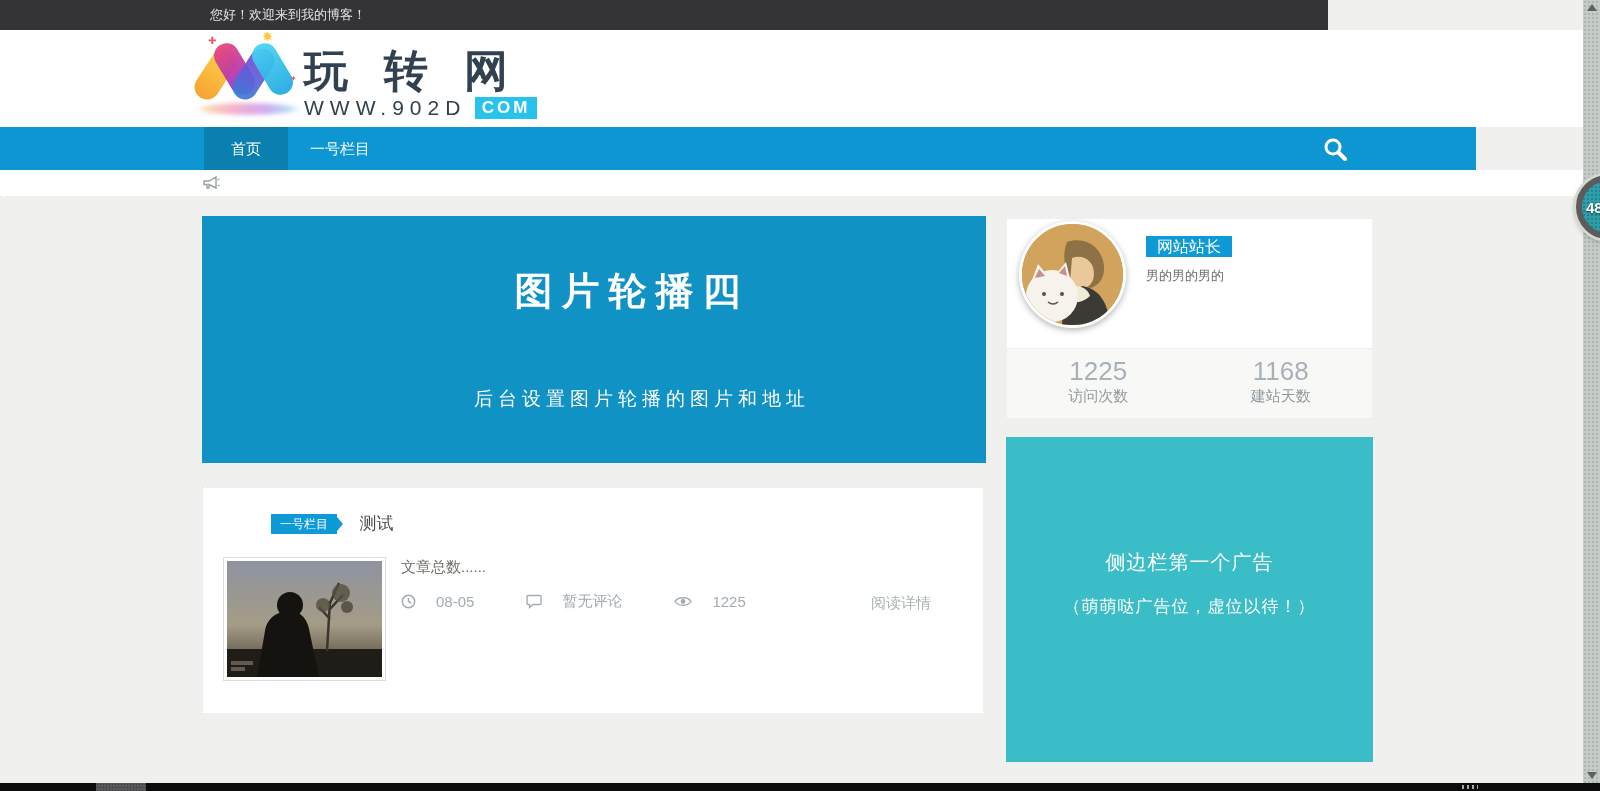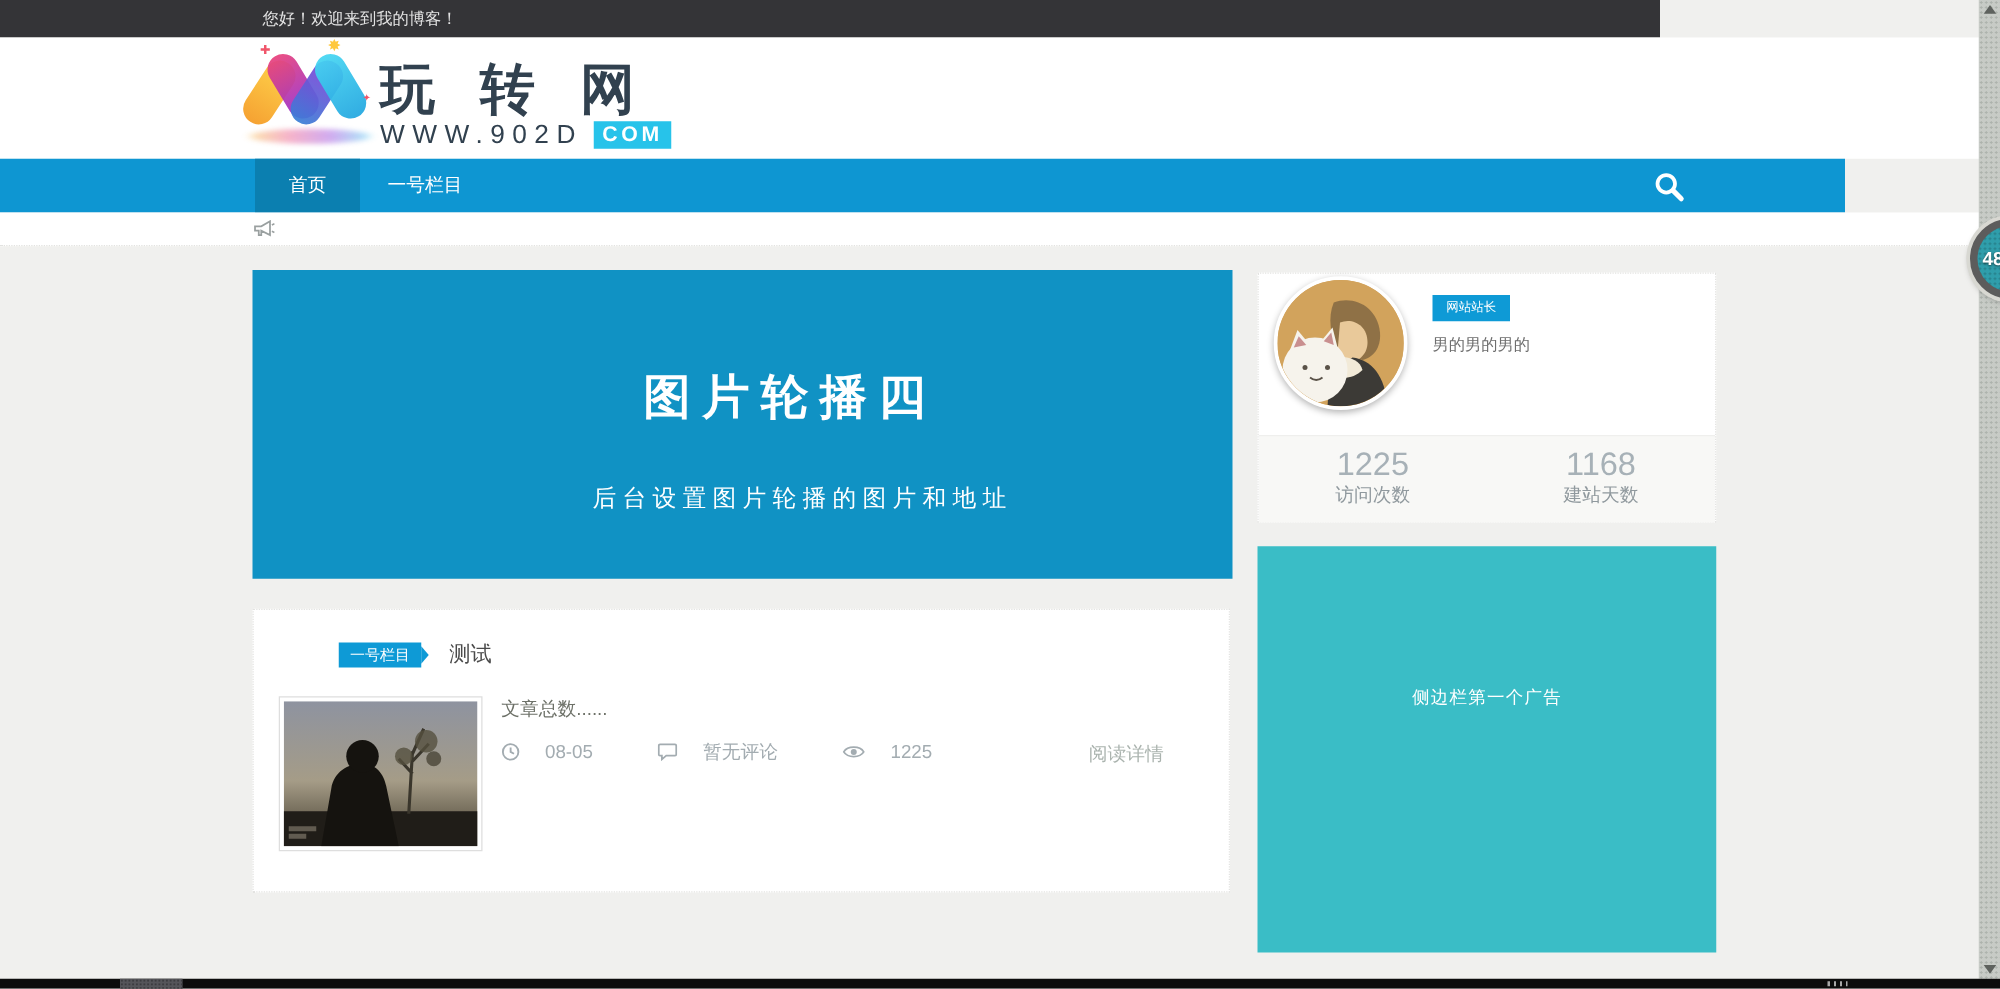--- a/index.html
+++ b/index.html
@@ -49,21 +49,21 @@
   .search-btn{ position:absolute; left:1310px; top:0; width:50px; height:43px; cursor:pointer;
     display:flex; align-items:center; justify-content:center; }
 
   
   .announce{ position:absolute; left:0; top:170px; width:1600px; height:27px; background:#fff;
     border-bottom:1px dotted #e2e2e0; }
   .megaphone{ position:absolute; left:203px; top:6px; }
 
   
   .banner{ position:absolute; left:202px; top:216px; width:784px; height:247px; background:#1092c4; cursor:pointer; }
-  .banner-title{ position:absolute; left:0; top:76px; width:100%; text-align:center; transform:translateX(38px);
+  .banner-title{ position:absolute; left:0; top:50px; width:100%; text-align:center; transform:translateX(38px);
     color:#fff; font-size:38px; font-weight:bold; letter-spacing:9px; }
   .banner-sub{ position:absolute; left:0; top:170px; width:100%; text-align:center; transform:translateX(48px);
     color:#fff; font-size:19px; letter-spacing:5px; }
 
   
   .article-card{ position:absolute; left:202px; top:487px; width:782px; height:227px; background:#fff;
     border:1px dotted #e3e3e1; }
   .section-hd{ position:absolute; left:20px; top:26px; height:22px;padding-left:48px; }
   .section-badge{ position:relative; display:inline-block; background:#0e9ad6; color:#fff;
     font-size:12px; line-height:20px; padding:0 9px; cursor:pointer; }
@@ -77,32 +77,32 @@
   .art-meta{ position:absolute; left:198px; top:104px; font-size:15px; color:#a3acb1;
     display:flex; align-items:center; gap:20px; }
   .meta-gap{ width:12px; }
   .read-more{ position:absolute; right:52px; top:106px; font-size:15px; color:#aab3ae; cursor:pointer; }
 
   
   .profile-card{ position:absolute; left:1006px; top:218px; width:367px; height:200px; background:#fff;
     border:1px dotted #e3e3e1; }
   .avatar{ position:absolute; left:12px; top:2px; width:107px; height:107px; border-radius:50%;
     border:3px solid #fff; box-shadow:0 2px 6px rgba(0,0,0,.3); overflow:hidden; background:#d2a35c; }
-  .role-badge{ position:absolute; left:139px; top:17px; background:#0e9ad6; color:#fff; font-size:10px;
+  .role-badge{ position:absolute; left:139px; top:17px; background:#0e9ad6; color:#fff; font-size:16px;
     line-height:21px; padding:0 11px; }
   .bio{ position:absolute; left:139px; top:48px; font-size:13px; color:#6e6e6e;font-family:Liberation Mono, monospace; }
   .stats{ position:absolute; left:0; top:129px; width:100%; height:70px; background:#f8f8f6;
     border-top:1px solid #efefed; display:flex; }
   .stat{ flex:1; text-align:center; padding-top:7px; }
   .stat-num{ height:31px; font-size:26px; color:#a7b1b7; }
   .stat-label{ font-size:15px; color:#90999e; }
 
   .ad-box{ position:absolute; left:1006px; top:437px; width:367px; height:325px; background:#3abdc6; cursor:pointer; }
   .ad-line1{ position:absolute; left:0; top:112px; width:100%; text-align:center; color:#fff;
-    font-size:14px; letter-spacing:1px; }
+    font-size:20px; letter-spacing:1px; }
   .ad-line2{ position:absolute; left:0; top:158px; width:100%; text-align:center; color:#fff;
     font-size:17px; letter-spacing:1px; }
 
   
   .scrollbar{ position:absolute; left:1583px; top:0; width:17px; height:783px; background:#c7cbc6;
     background-image:radial-gradient(#adb3ad 1px,transparent 1px); background-size:4px 4px; z-index:40; }
   .scroll-up{ position:absolute; left:4px; top:4px; width:0; height:0;
     border-left:5px solid transparent; border-right:5px solid transparent; border-bottom:7px solid #5e625e; cursor:pointer; }
   .scroll-down{ position:absolute; left:4px; bottom:4px; width:0; height:0;
     border-left:5px solid transparent; border-right:5px solid transparent; border-top:7px solid #5e625e; cursor:pointer; }
@@ -245,20 +245,21 @@
     </div>
     <div class="stat">
       <div class="stat-num">1168</div>
       <div class="stat-label">建站天数</div>
     </div>
   </div>
 </div>
 
 <div class="ad-box">
   <div class="ad-line1">侧边栏第一个广告</div>
+  <div class="ad-line2">（萌萌哒广告位，虚位以待！）</div>
 </div>
 
 <div class="scrollbar">
   <div class="scroll-up"></div>
   <div class="scroll-down"></div>
 </div>
 
 <div class="float-badge">
   <span>48</span>
 </div>

